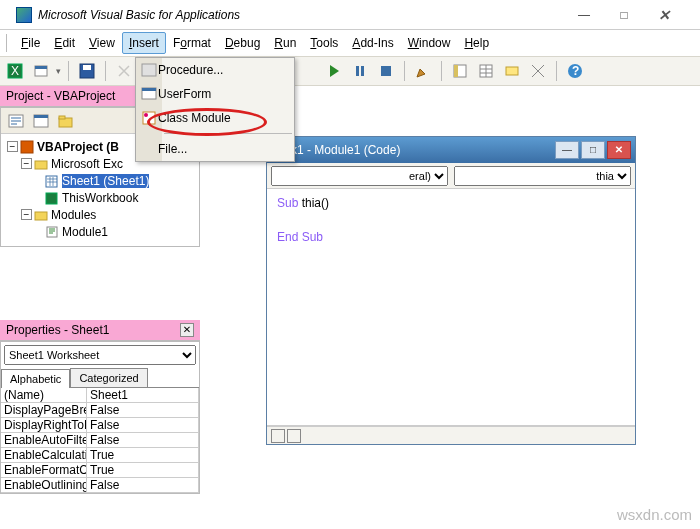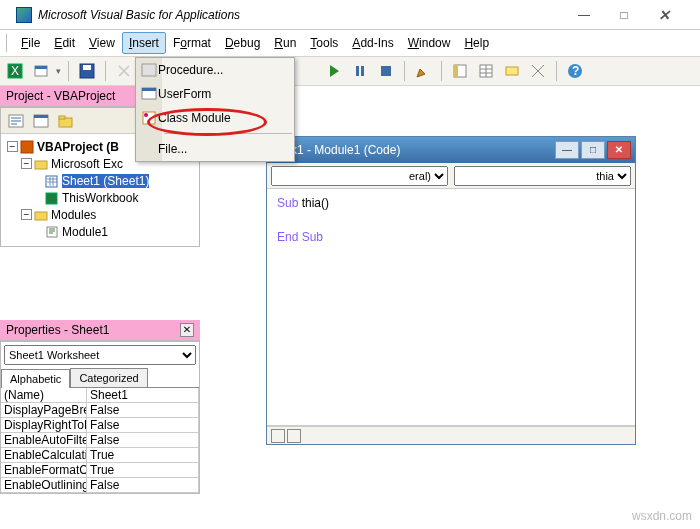--- a/index.html
+++ b/index.html
@@ -50,21 +50,21 @@
 .code-body .kw { color: #8b5cf6; }
 .code-foot { height: 18px; background: #f4f3ee; display: flex; align-items: center; padding: 0 4px; gap: 2px; border-top: 1px solid #ccc; }
 .code-foot .b { width: 14px; height: 14px; border: 1px solid #888; }
 .dropdown { position: absolute; left: 135px; top: 57px; width: 160px; background: #f4f3ee; border: 1px solid #aaa; box-shadow: 2px 2px 4px rgba(0,0,0,0.25); }
 .dd-strip { position: absolute; left: 0; top: 0; bottom: 0; width: 26px; background: #e6e3d8; }
 .dd-item { position: relative; display: flex; align-items: center; height: 24px; padding-left: 22px; }
 .dd-item.hl { background: #cde6f7; border: 1px solid #5a9bd4; margin: -1px; }
 .dd-sep { height: 1px; background: #bbb; margin: 3px 2px 3px 28px; }
 .dd-ic { position: absolute; left: 5px; width: 16px; height: 16px; }
 .highlight-oval { position: absolute; left: 147px; top: 108px; width: 120px; height: 28px; border: 3px solid #d9201f; border-radius: 50%; pointer-events: none; }
-.watermark { position: absolute; right: 8px; bottom: 6px; color: #bbb; font-size: 12px; }
+.watermark { position: absolute; right: 8px; bottom: 6px; color: #bbb; font-size: 15px; }
 </style>
 </head>
 <body>
 
 <div class="titlebar">
   <div class="app-icon"></div>
   <div class="title">Microsoft Visual Basic for Applications</div>
   <div class="winbtn">—</div>
   <div class="winbtn">□</div>
   <div class="winbtn x">✕</div>

